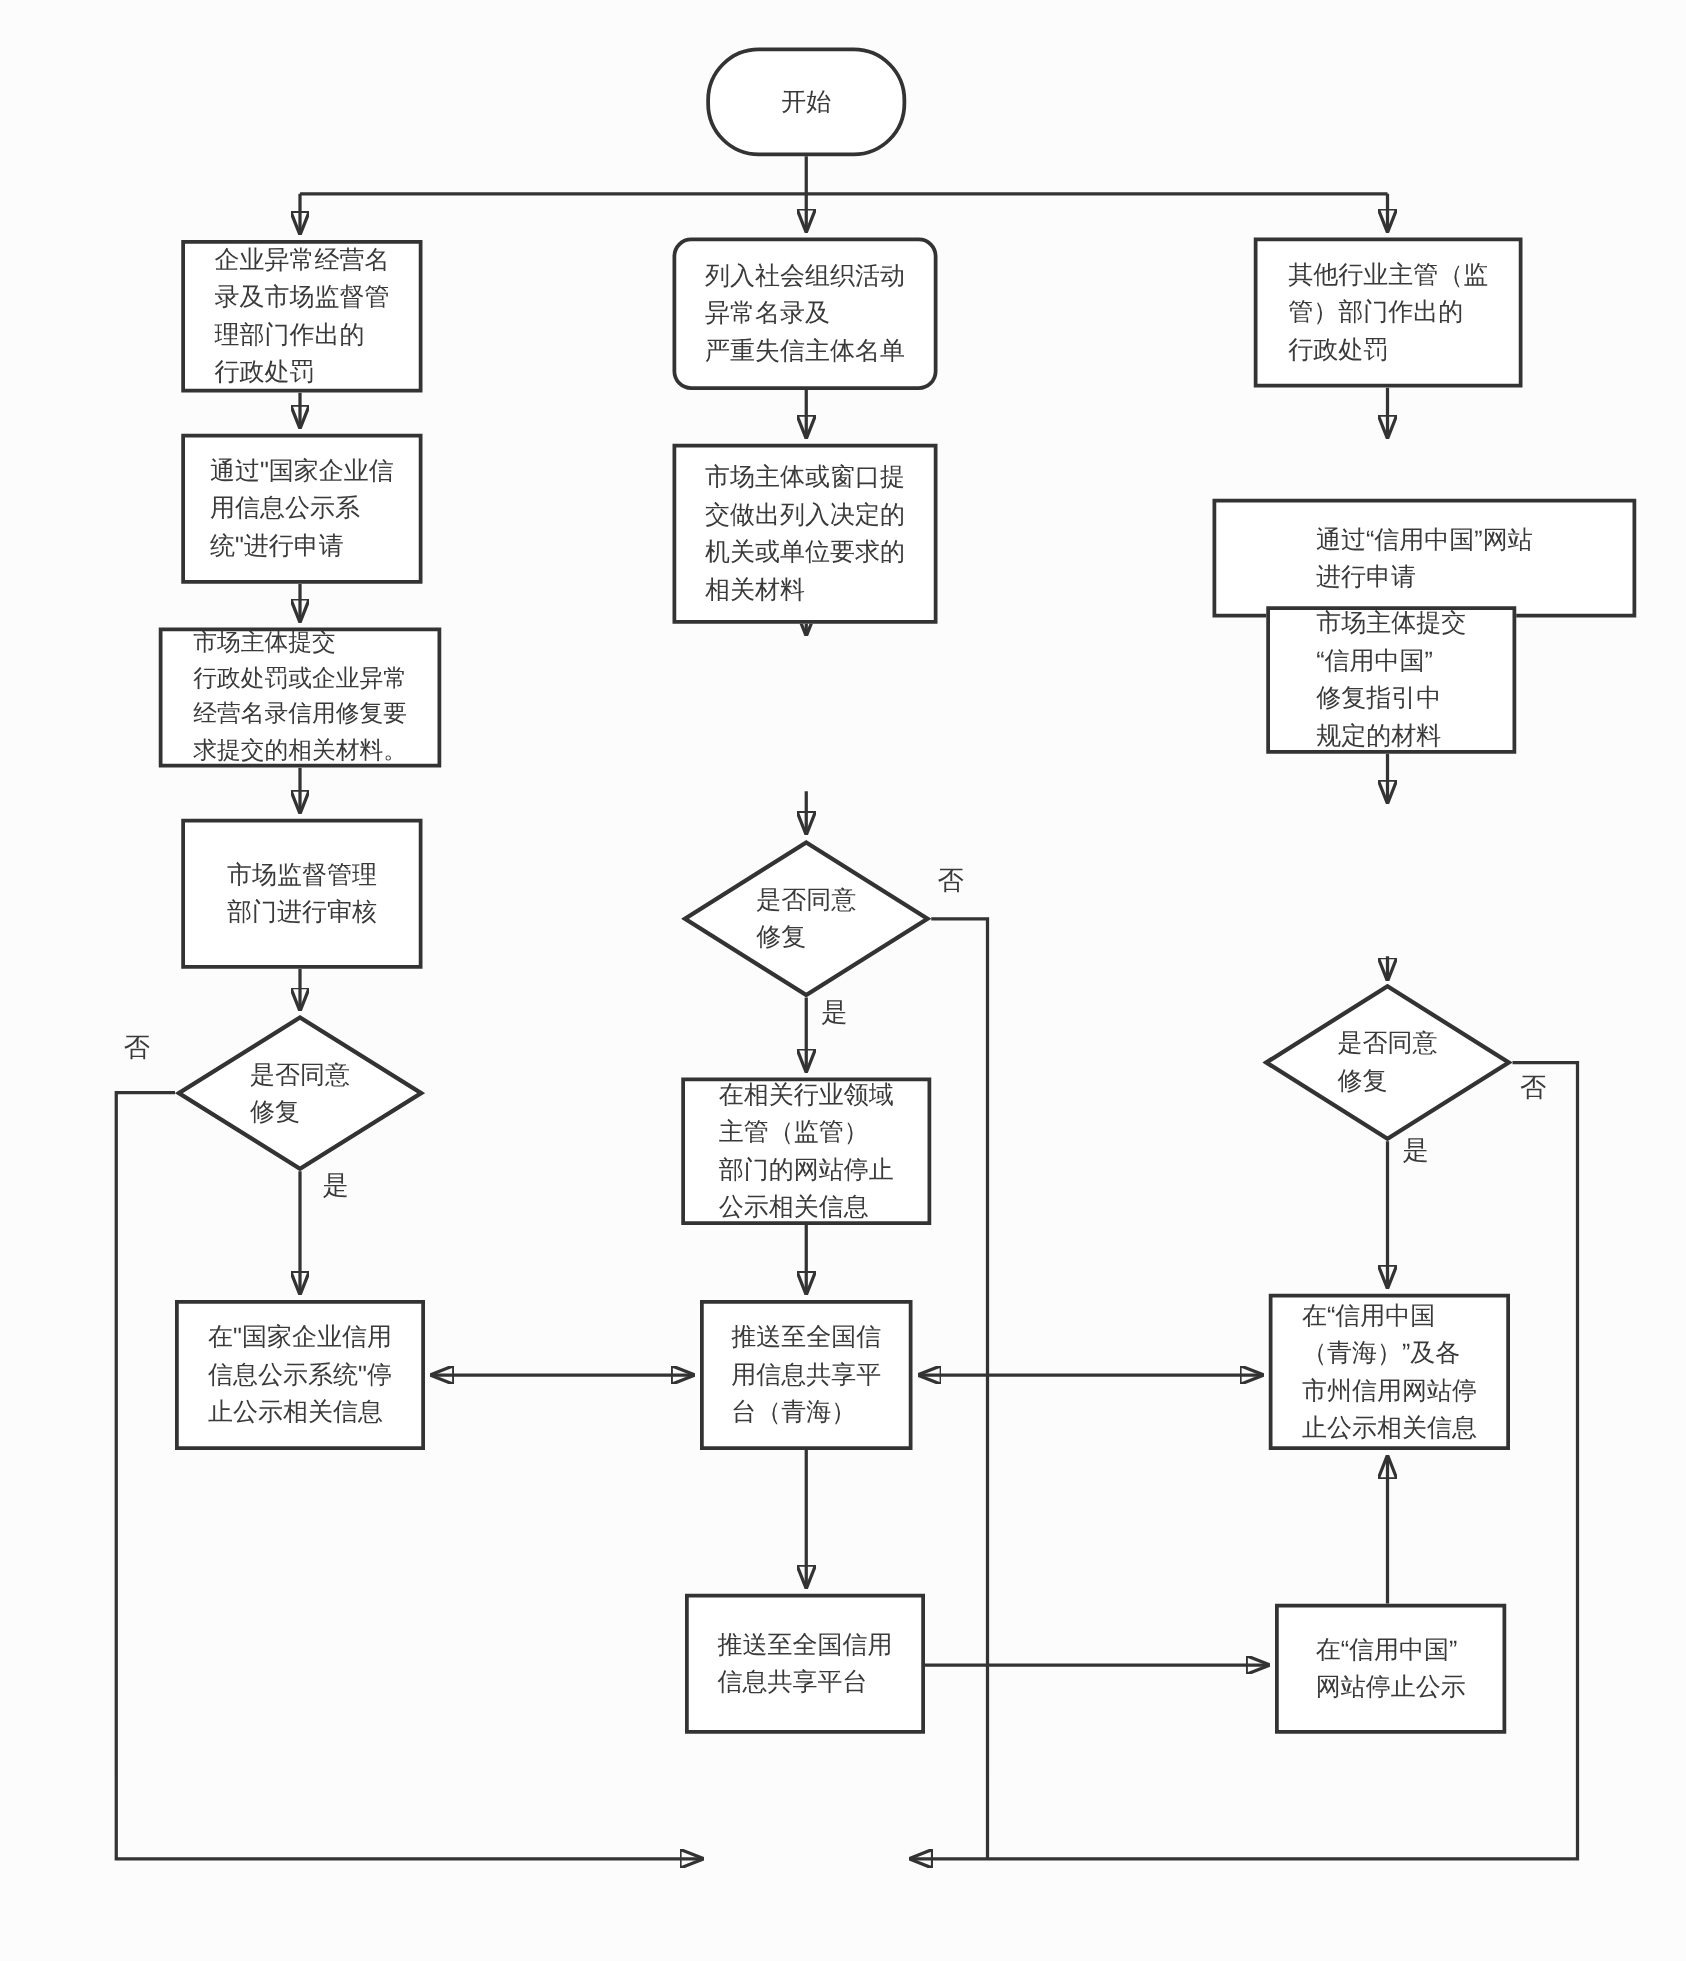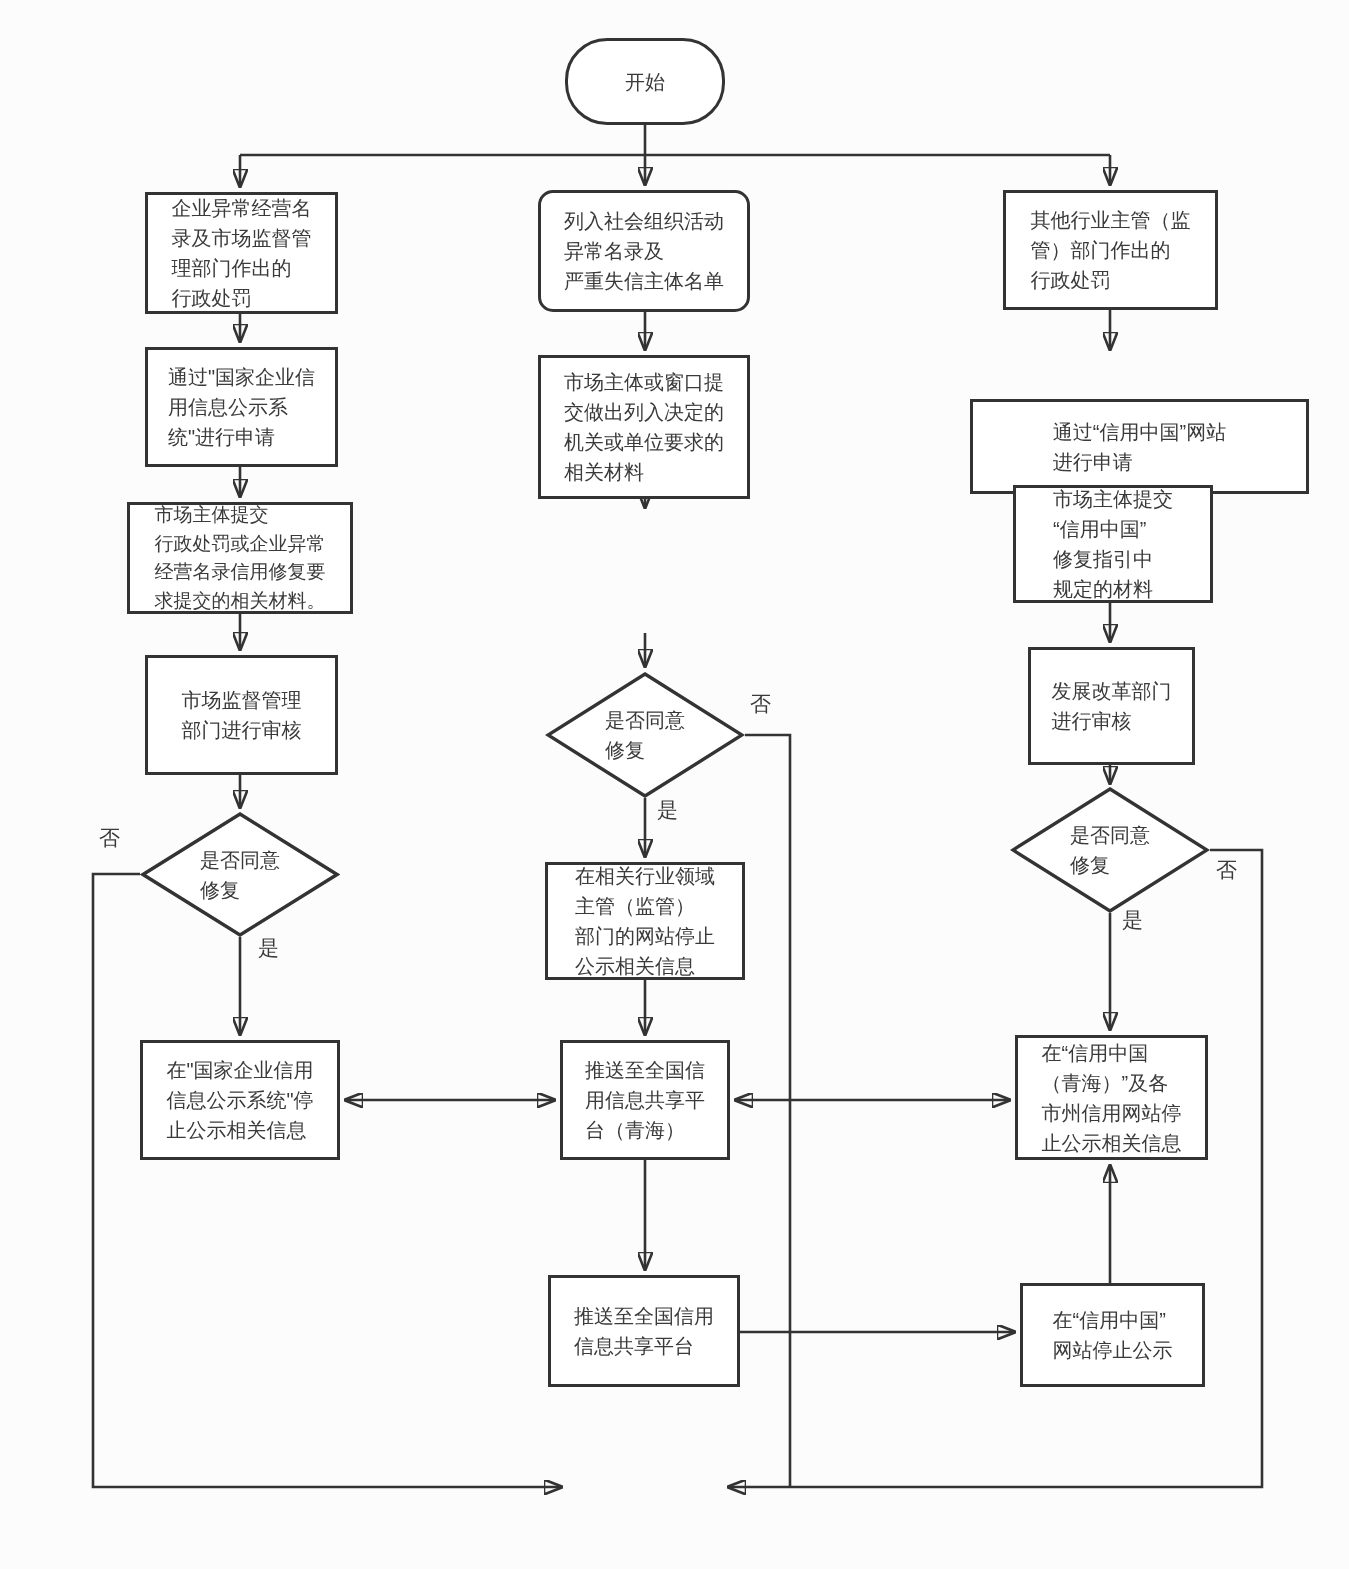--- a/index.html
+++ b/index.html
@@ -129,22 +129,20 @@
 行政处罚</span></div>
 
   <div class="node box" style="left:970px;top:355px;width:339px;height:95px;margin-top:44px;"><span>通过“信用中国”网站
 进行申请</span></div>
 
   <div class="node box" style="left:1013px;top:485px;width:200px;height:118px;"><span>市场主体提交
 “信用中国”
 修复指引中
 规定的材料</span></div>
 
-  <div class="node box" style="left:1028px;top:647px;width:167px;height:118px;"><span>发展改革部门
-进行审核</span></div>
 
   <div class="node diamond" style="left:1010px;top:787px;width:200px;height:126px;">
     <svg viewBox="0 0 200 126">
       <polygon points="100,2 197,63 100,124 3,63" fill="#ffffff" stroke="#333333" stroke-width="3.4"></polygon>
     </svg>
     <span class="dlabel">是否同意
 修复</span>
   </div>
 
   <div class="node box" style="left:1015px;top:1035px;width:193px;height:125px;"><span>在“信用中国

